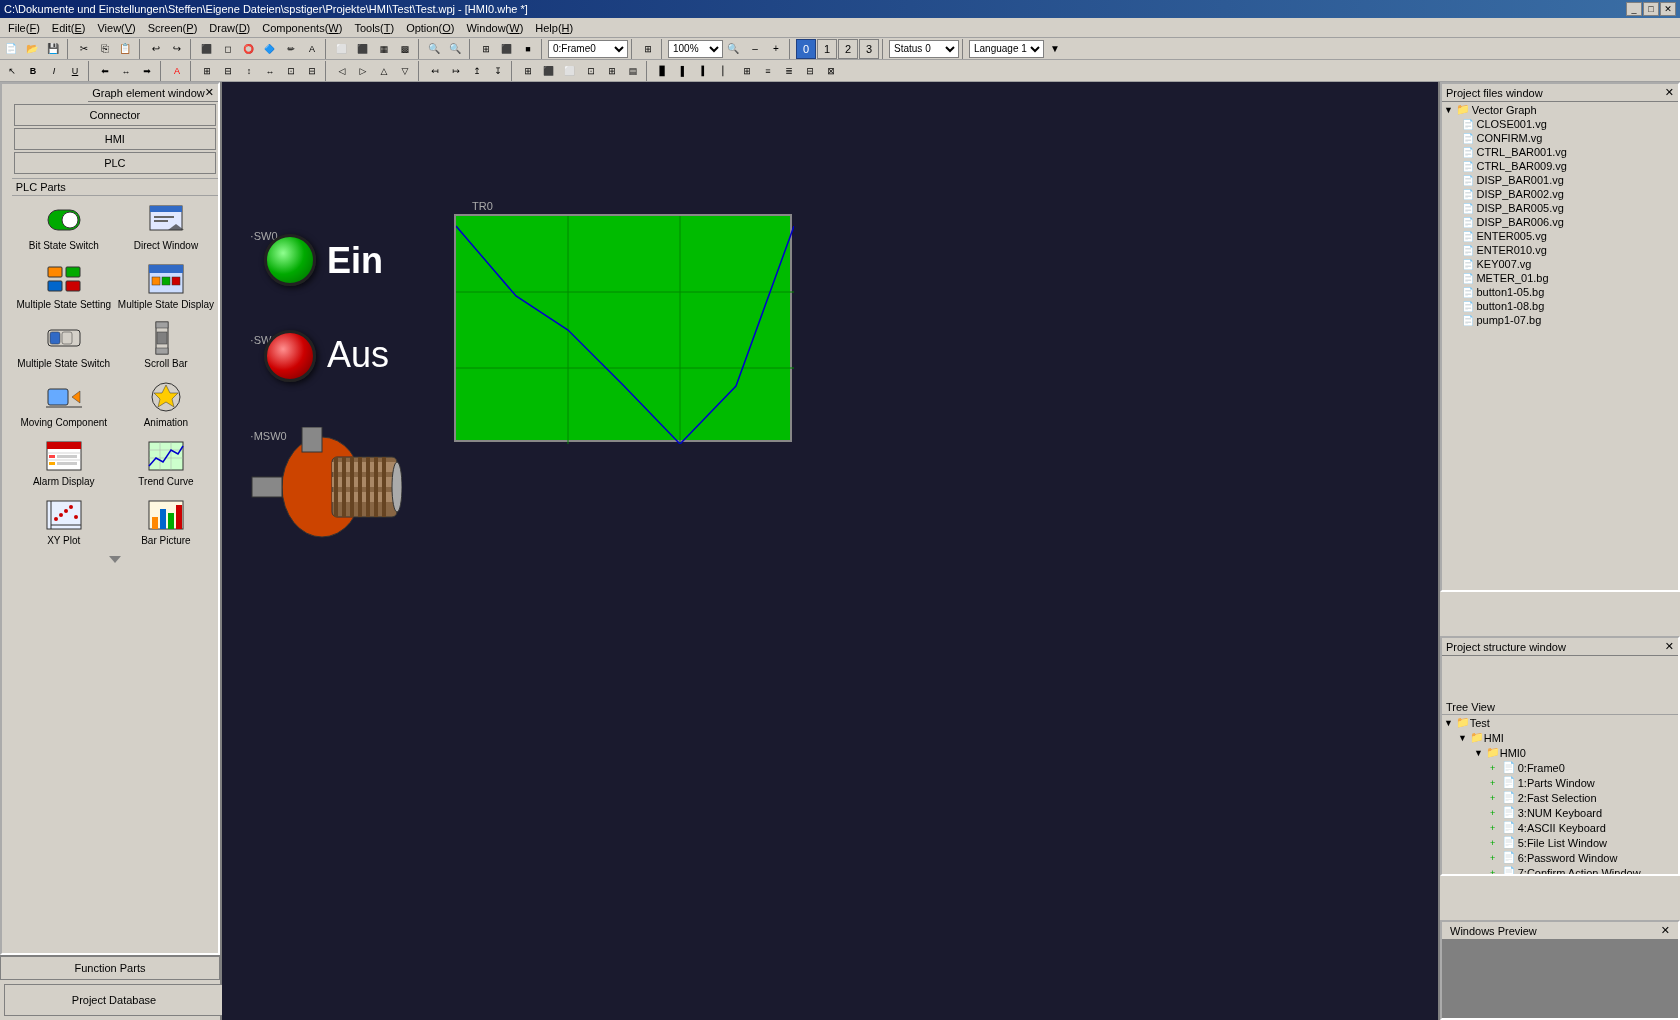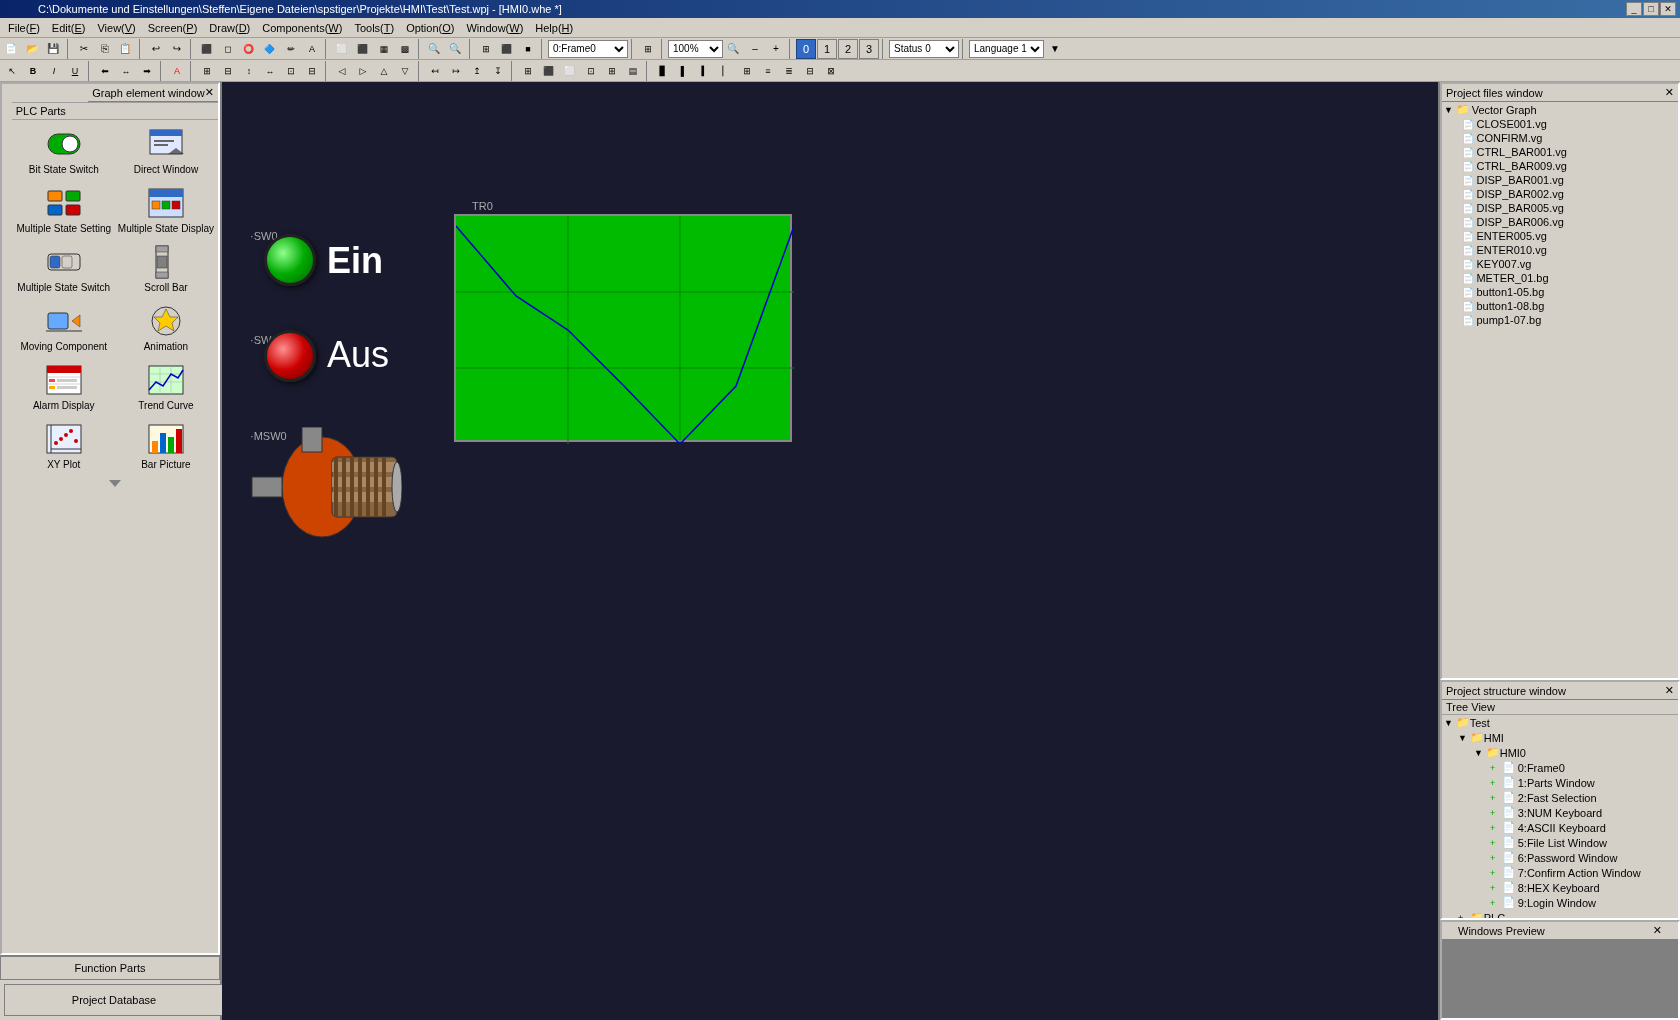--- a/index.html
+++ b/index.html
@@ -24,39 +24,39 @@
     .panel-btn { width: 100%; height: 22px; background: #d4d0c8; border: 1px solid #808080; cursor: pointer; font-size: 11px; margin-bottom: 2px; }
     .icon-grid { display: grid; grid-template-columns: 1fr 1fr; gap: 2px; padding: 2px; }
     .icon-item { display: flex; flex-direction: column; align-items: center; padding: 4px 2px; cursor: pointer; font-size: 10px; text-align: center; }
     .icon-box { width: 36px; height: 36px; display: flex; align-items: center; justify-content: center; margin-bottom: 2px; }
     .scroll-panel { overflow-y: auto; flex: 1; }
     .scroll-panel::-webkit-scrollbar { width: 16px; }
     .scroll-panel::-webkit-scrollbar-track { background: #d4d0c8; }
     .scroll-panel::-webkit-scrollbar-thumb { background: #a0a0a0; border: 1px solid #808080; }
 
     
-    #right-panel { width: 240px; background: #d4d0c8; border-left: 1px solid #808080; display: flex; flex-direction: column; }
+    #right-panel { width: 240px; background: #d4d0c8; border-left: 1px solid #808080; display: flex; flex-direction: column; gap: 44px; }
     .tree-item { padding: 1px 4px; cursor: pointer; display: flex; align-items: center; }
 
     
     ::-webkit-scrollbar { width: 16px; height: 16px; }
     ::-webkit-scrollbar-track { background: #d4d0c8; border: 1px solid #a0a0a0; }
     ::-webkit-scrollbar-thumb { background: #a0a0a0; border: 1px solid #808080; }
     ::-webkit-scrollbar-button { background: #d4d0c8; border: 1px solid #808080; height: 16px; width: 16px; }
 
     
     .num-btn { width: 20px; height: 20px; background: #d4d0c8; border: 1px solid #808080; display: flex; align-items: center; justify-content: center; font-size: 11px; cursor: pointer; }
 
     .expand-btn { font-size: 9px; width: 12px; display: inline-block; cursor: pointer; }
   </style>
 </head>
 <body>
 
 <div id="title-bar">
-  <span style="font-size:11px;margin-left:34px;">C:\Dokumente und Einstellungen\Steffen\Eigene Dateien\spstiger\Projekte\HMI\Test\Test.wpj - [HMI0.whe *]</span>
+  <span style="font-size:11px;">C:\Dokumente und Einstellungen\Steffen\Eigene Dateien\spstiger\Projekte\HMI\Test\Test.wpj - [HMI0.whe *]</span>
   <div id="title-controls" style="display:flex;gap:1px;">
     <span style="width:16px;height:14px;background:#d4d0c8;border:1px solid #808080;display:flex;align-items:center;justify-content:center;font-size:9px;color:black;cursor:pointer;">_</span>
     <span style="width:16px;height:14px;background:#d4d0c8;border:1px solid #808080;display:flex;align-items:center;justify-content:center;font-size:9px;color:black;cursor:pointer;">□</span>
     <span style="width:16px;height:14px;background:#d4d0c8;border:1px solid #808080;display:flex;align-items:center;justify-content:center;font-size:9px;color:black;cursor:pointer;">✕</span>
   </div>
 </div>
 
 <div id="menu-bar" style="background:#d4d0c8;height:20px;display:flex;align-items:center;border-bottom:1px solid #a0a0a0;padding:0 2px;">
   <span class="menu-item">File(<u>F</u>)</span>
   <span class="menu-item">Edit(<u>E</u>)</span>
@@ -182,20 +182,25 @@
 
   <div id="left-panel" style="width:222px;background:#d4d0c8;border-right:2px solid #808080;display:flex;flex-direction:column;flex-shrink:0;">
 
     <div style="flex:1;display:flex;flex-direction:column;overflow:hidden;border:2px inset #ffffff;align-items:flex-end;">
       <div style="background:#d4d0c8;border-bottom:1px solid #808080;padding:2px 4px;display:flex;justify-content:space-between;align-items:center;">
         <span>Graph element window</span>
         <span style="cursor:pointer;font-size:11px;">✕</span>
       </div>
 
       <div class="scroll-panel" style="overflow-y:auto;flex:1;">
+        <div style="padding:2px;">
+          <button class="panel-btn">Connector</button>
+          <button class="panel-btn">HMI</button>
+          <button class="panel-btn">PLC</button>
+        </div>
 
         <div style="background:#d4d0c8;padding:2px 4px;border-top:1px solid #a0a0a0;border-bottom:1px solid #a0a0a0;font-size:11px;">PLC Parts</div>
 
         <div class="icon-grid">
 
           <div class="icon-item">
             <div class="icon-box">
               <svg width="36" height="36">
                 <rect x="2" y="8" width="32" height="20" rx="10" ry="10" fill="#00aa00" stroke="#333" stroke-width="1"></rect>
                 <circle cx="24" cy="18" r="8" fill="white" stroke="#333" stroke-width="1"></circle>
@@ -498,21 +503,21 @@
             </div>
           </div>
       </div>
     </div>
 
     <div style="height:240px;display:flex;flex-direction:column;border:2px inset #ffffff;">
       <div style="background:#d4d0c8;border-bottom:1px solid #808080;padding:2px 4px;display:flex;justify-content:space-between;align-items:center;">
         <span>Project structure window</span>
         <span style="cursor:pointer;font-size:11px;">✕</span>
       </div>
-      <div style="background:#d4d0c8;padding:1px 4px;border-bottom:1px solid #a0a0a0;font-size:11px;">Tree View</div>
+      <div style="background:#d4d0c8;padding:1px 4px;border-bottom:1px solid #a0a0a0;font-size:11px;margin-top:44px;">Tree View</div>
       <div style="overflow-y:auto;flex:1;font-size:11px;">
         <div class="tree-item" style="padding-left:2px;">
           <span class="expand-btn">▼</span>
           <span style="color:#ffcc00;">📁</span>
           <span> Test</span>
         </div>
         <div class="tree-item" style="padding-left:16px;">
           <span class="expand-btn">▼</span>
           <span style="color:#ffcc00;">📁</span>
           <span> HMI</span>
@@ -576,20 +581,20 @@
           </div>
         <div class="tree-item" style="padding-left:16px;">
           <span class="expand-btn">+</span>
           <span style="color:#ffcc00;">📁</span>
           <span> PLC</span>
         </div>
       </div>
     </div>
 
     <div style="height:100px;display:flex;flex-direction:column;border:2px inset #ffffff;">
-      <div style="background:#d4d0c8;border-bottom:1px solid #808080;padding:2px 16px;display:flex;justify-content:space-between;align-items:center;">
+      <div style="background:#d4d0c8;border-bottom:1px solid #808080;padding:2px 8px;display:flex;justify-content:space-between;align-items:center;">
         <span>Windows Preview</span>
         <span style="cursor:pointer;font-size:11px;">✕</span>
       </div>
       <div style="flex:1;background:#808080;"></div>
     </div>
   </div>
 </div>
 
 </body></html>

